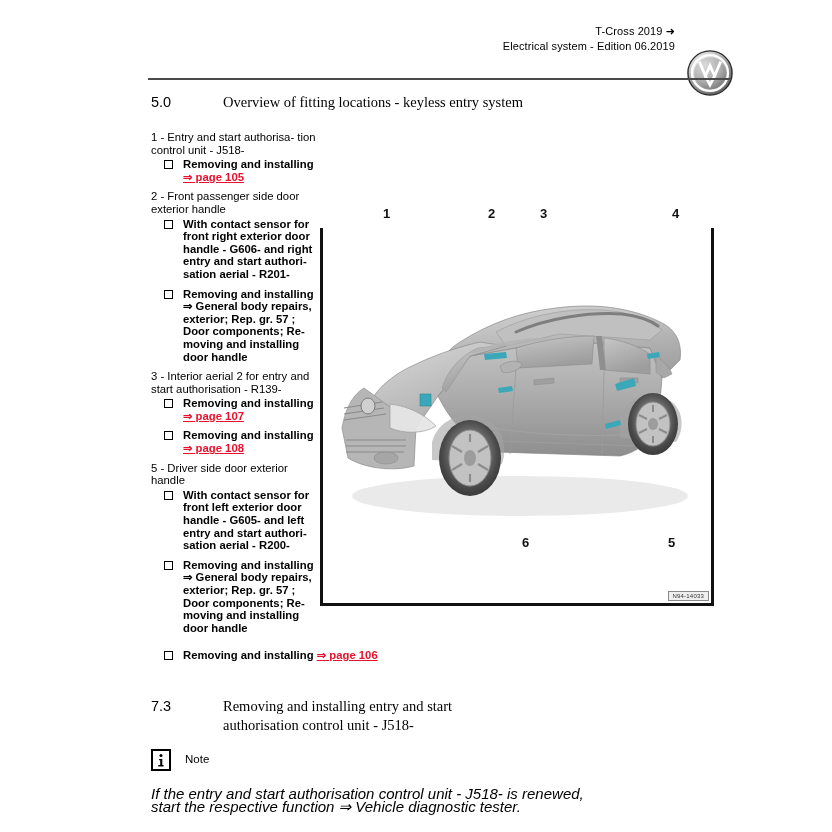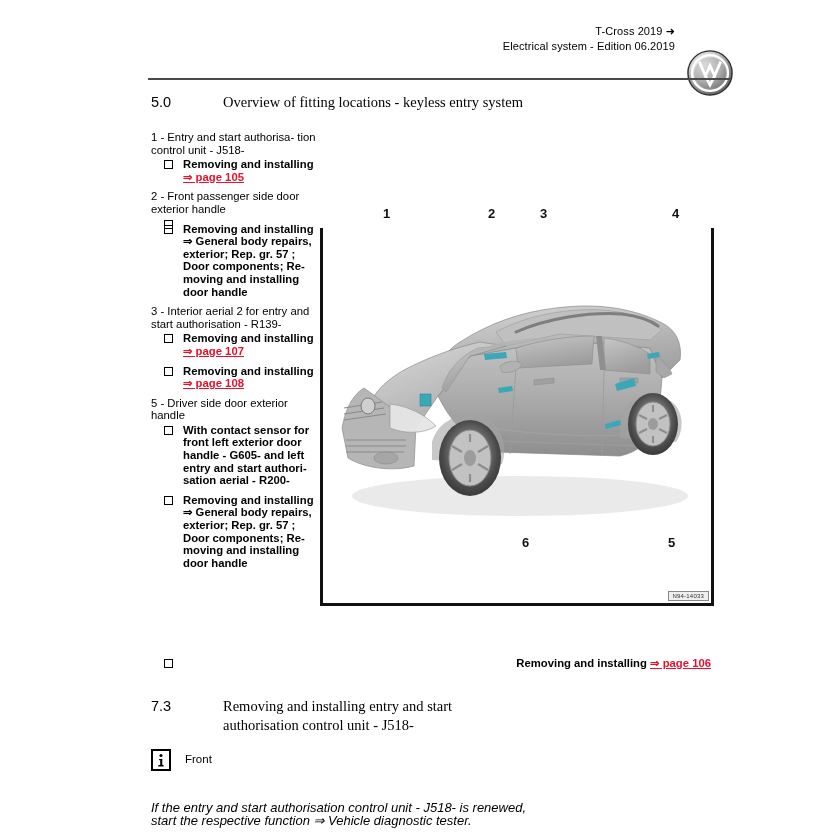--- a/index.html
+++ b/index.html
@@ -126,23 +126,22 @@
   .legend-wide {
     position: absolute;
     left: 151px;
     top: 638px;
     width: 560px;
     font-size: 11.3px;
     line-height: 13px;
   }
   .legend-wide .bullet-row {
     padding-left: 32px;
-    margin-top: 19px;
+    margin-top: 11px;
     margin-bottom: 0;
-    text-align: right;
   }
   .legend-wide .bullet-box { top: 2px; }
 
   
   .figure {
     position: absolute;
     left: 320px;
     top: 228px;
     width: 394px;
     height: 378px;
@@ -209,23 +208,23 @@
   }
   .note-label {
     position: absolute;
     left: 34px;
     top: 4px;
     font-size: 11.5px;
   }
   .note-body {
     position: absolute;
     left: 0;
-    top: 52px;
+    top: 38px;
     width: 470px;
-    font-size: 13px;
+    font-size: 15px;
     line-height: 13.4px;
     font-style: italic;
     white-space: pre-line;
   }
 </style>
 </head>
 <body>
 
 <div class="page">
 
@@ -269,20 +268,25 @@
 </span>
         <span class="xref">⇒ page 105</span>
       </div>
     </div>
 
     <div class="legend-item">
       <div class="legend-head">2 - Front passenger side door
 exterior handle</div>
       <div class="bullet-row">
         <span class="bullet-box"></span>
+        <span class="bullet-text">With contact sensor for
+front right exterior door
+handle - G606- and right
+entry and start authori-
+sation aerial - R201-</span>
       </div>
       <div class="bullet-row">
         <span class="bullet-box"></span>
         <span class="bullet-text">Removing and installing
 ⇒  General body repairs,
 exterior; Rep. gr.  57 ;
 Door components; Re-
 moving and installing
 door handle</span>
       </div>
@@ -492,18 +496,18 @@
 authorisation control unit - J518-</span>
   </div>
 
   <div class="note-block">
     <div class="note-icon">
       <svg viewBox="0 0 20 22" width="100%" height="100%">
         <circle cx="10" cy="5.5" r="1.9" fill="#000"></circle>
         <path d="M7.6 9.6 L11.6 9.6 L11.6 17.2 L13.2 17.2 L13.2 19 L6.6 19 L6.6 17.2 L9 17.2 L9 11.4 L7.6 11.4 Z" fill="#000"></path>
       </svg>
     </div>
-    <div class="note-label">Front</div>
+    <div class="note-label">Note</div>
     <div class="note-body">If the entry and start authorisation control unit - J518- is renewed,
 start the respective function ⇒ Vehicle diagnostic tester.</div>
   </div>
 
 </div>
 
 </body></html>

